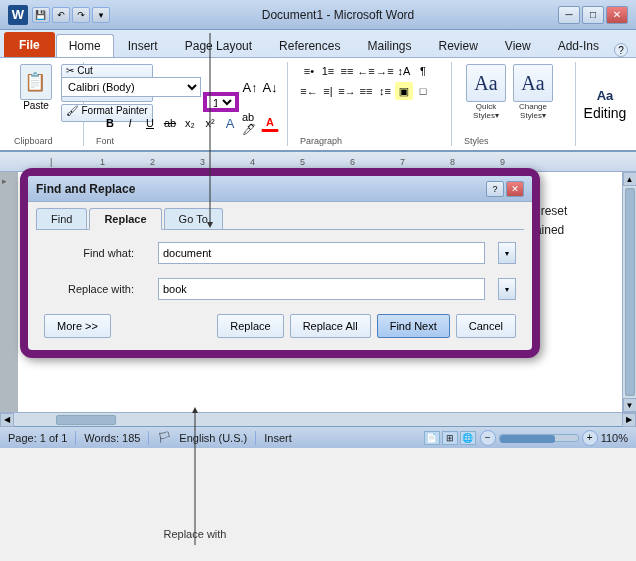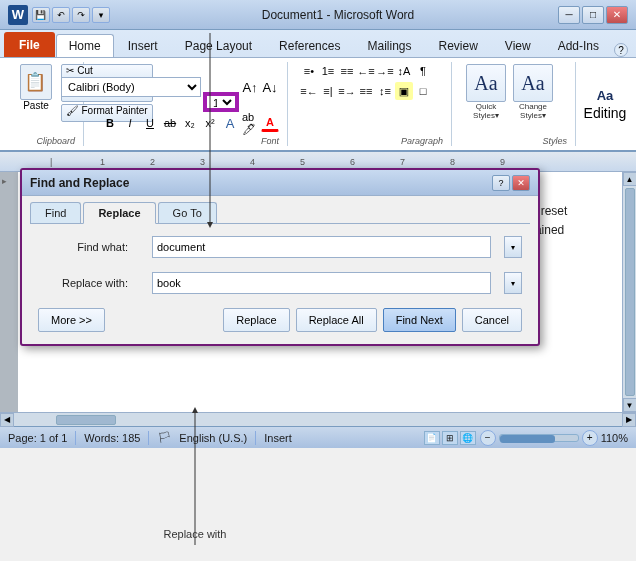--- a/index.html
+++ b/index.html
@@ -72,23 +72,22 @@
       border-top: 1px solid #9ab0cc;
     }
 
     .ribbon-group {
       display: flex; flex-direction: column; align-items: stretch;
       border-right: 1px solid #c0d0e0; padding: 0 8px; min-width: 50px;
     }
     .ribbon-group:last-child { border-right: none; }
     .ribbon-group-content { display: flex; align-items: flex-start; flex: 1; gap: 3px; }
     .ribbon-group-label {
-      font-size: 9px; color: #555; text-align: right; margin-top: 2px; padding-top: 2px;
+      font-size: 9px; color: #555; text-align: left; margin-top: 2px; padding-top: 2px;
       border-top: none;
-      font-style: italic;
     }
 
     
     .paste-btn {
       display: flex; flex-direction: column; align-items: center;
       padding: 2px 6px; cursor: pointer;
     }
     .paste-icon {
       width: 32px; height: 36px; background: #e8f0f8;
       border: 1px solid #9ab0cc; display: flex; align-items: center; justify-content: center;
@@ -144,22 +143,22 @@
     }
     .status-sep { width: 1px; height: 14px; background: #8aace0; }
     .status-right { margin-left: auto; display: flex; align-items: center; gap: 4px; }
     .zoom-btn { width: 16px; height: 16px; background: #d0e0f0; border: 1px solid #8aace0; border-radius: 50%; display: flex; align-items: center; justify-content: center; font-size: 10px; cursor: pointer; }
 
     
     .dialog-overlay {
       position: absolute; top: 168px; left: 20px;
       width: 520px;
       background: #f0f0f0;
-      border: 2px solid #701a75;
-      border-radius: 3px;
+      border: 8px solid #701a75;
+      border-radius: 12px;
       box-shadow: 3px 3px 10px rgba(0,0,0,0.4);
       z-index: 100;
     }
     .dialog-title-bar {
       background: linear-gradient(to bottom, #c8daf0, #a8c0e0);
       height: 26px; display: flex; align-items: center;
       padding: 0 8px; border-bottom: 1px solid #9ab0cc;
       border-radius: 2px 2px 0 0;
     }
     .dialog-title { flex: 1; font-size: 12px; font-weight: bold; color: #1a1a1a; }

